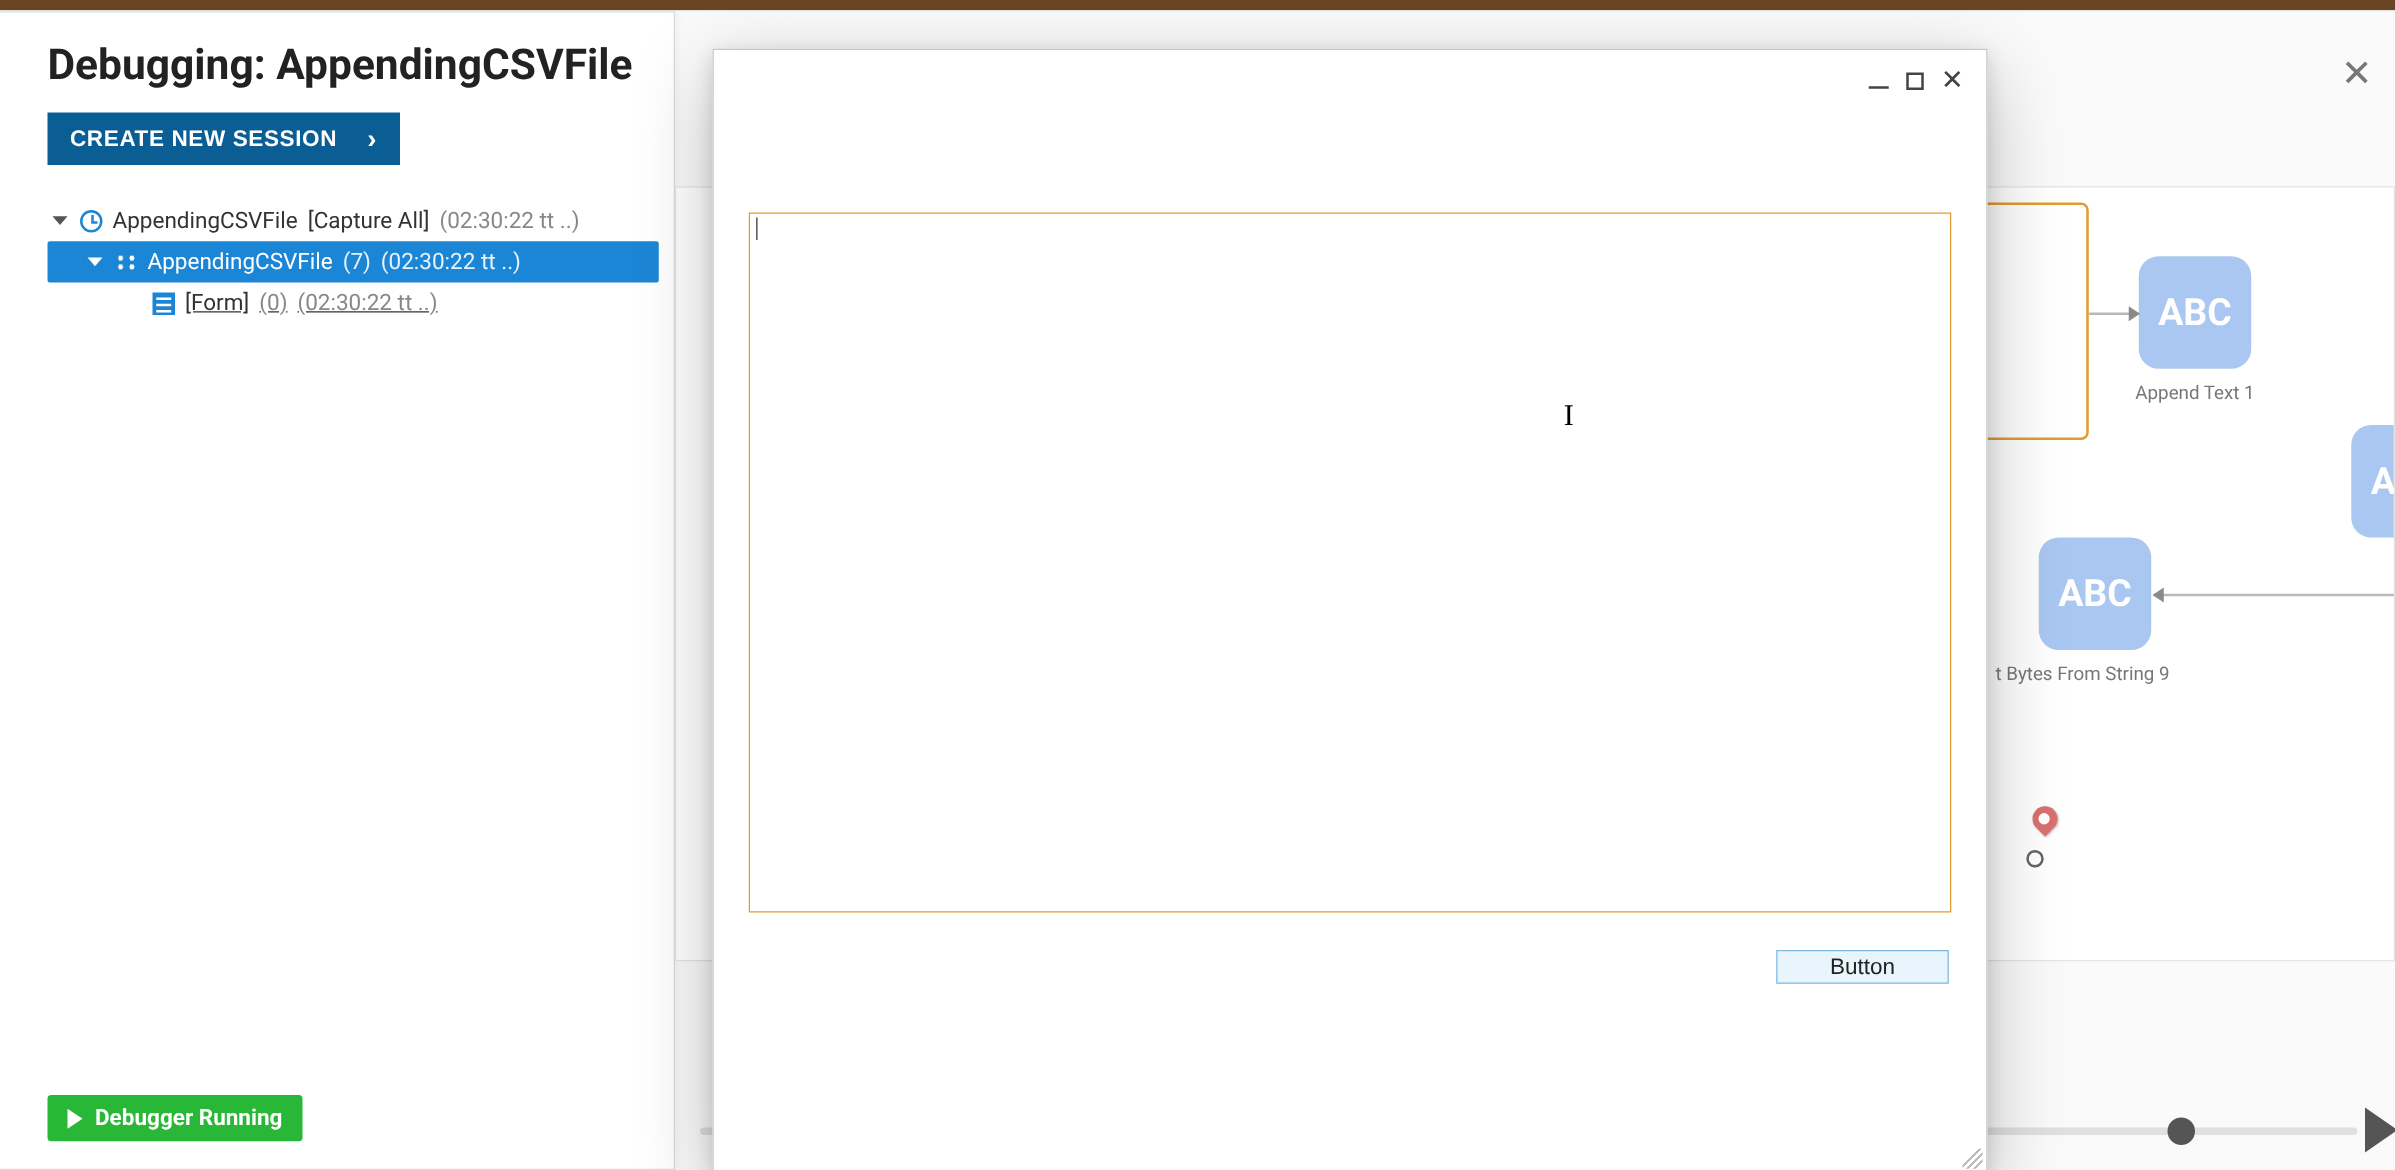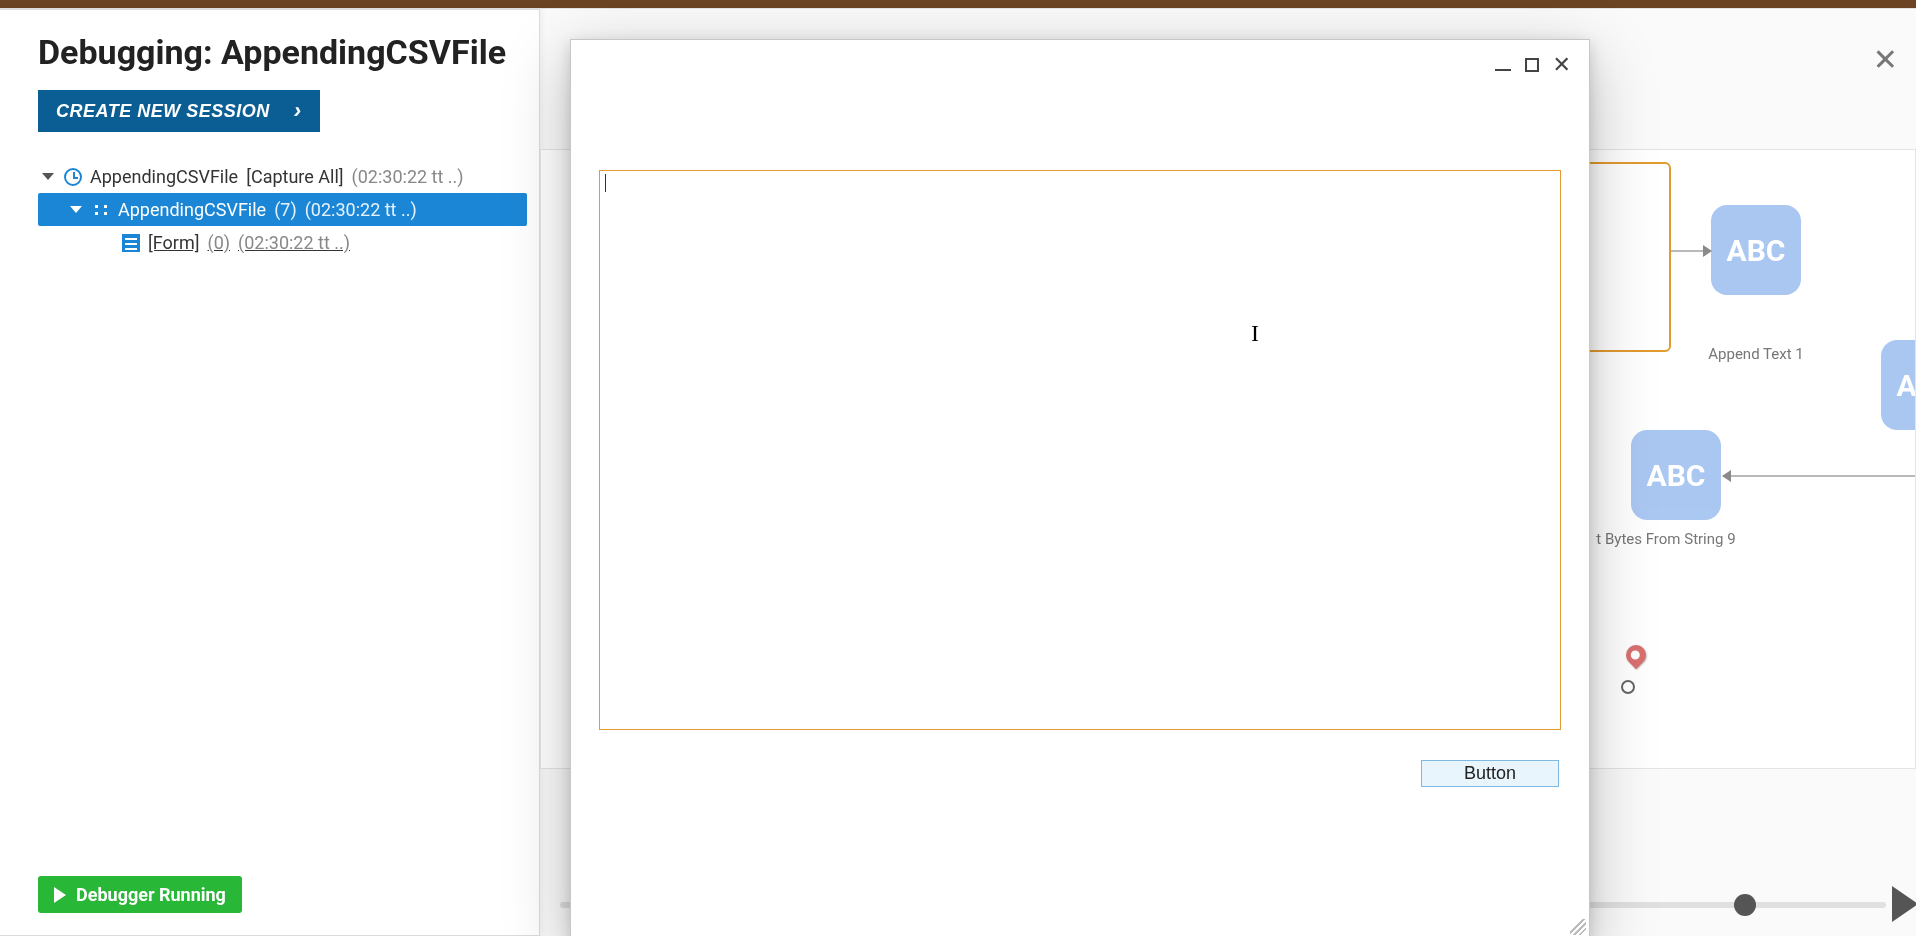--- a/index.html
+++ b/index.html
@@ -42,21 +42,20 @@
     align-items: center;
     background: #0a5e94;
     color: #fff;
     font-weight: 700;
     font-size: 18px;
     padding: 10px 18px;
     border: none;
     cursor: pointer;
     letter-spacing: 0.5px;
     gap: 24px;
-    font-style: italic;
   }
   .btn-primary .chev {
     font-size: 22px;
     line-height: 1;
     font-weight: 700;
   }
   .tree {
     margin-top: 28px;
     font-size: 18px;
   }
@@ -378,21 +377,21 @@
   <div class="right-area">
     <span class="close-x">✕</span>
 
     <div class="canvas-bg">
 
       <div class="sel-frame" style="left:1000px; top:12px; width:130px; height:190px;"></div>
 
       <div class="node-box" style="left:1170px; top:55px;">
         <span>ABC</span>
       </div>
-      <div class="node-label" style="left:1135px; top:155px;margin-top:40px;">Append Text 1</div>
+      <div class="node-label" style="left:1135px; top:155px;">Append Text 1</div>
       <div class="arrow-line" style="left:1130px; top:100px; width:40px;"></div>
 
       <div class="node-box" style="left:1340px; top:190px;">
         <span>ABC</span>
       </div>
       <div class="node-label" style="left:1320px; top:290px;">To Te</div>
 
       <div class="node-box" style="left:1090px; top:280px;">
         <span>ABC</span>
       </div>

